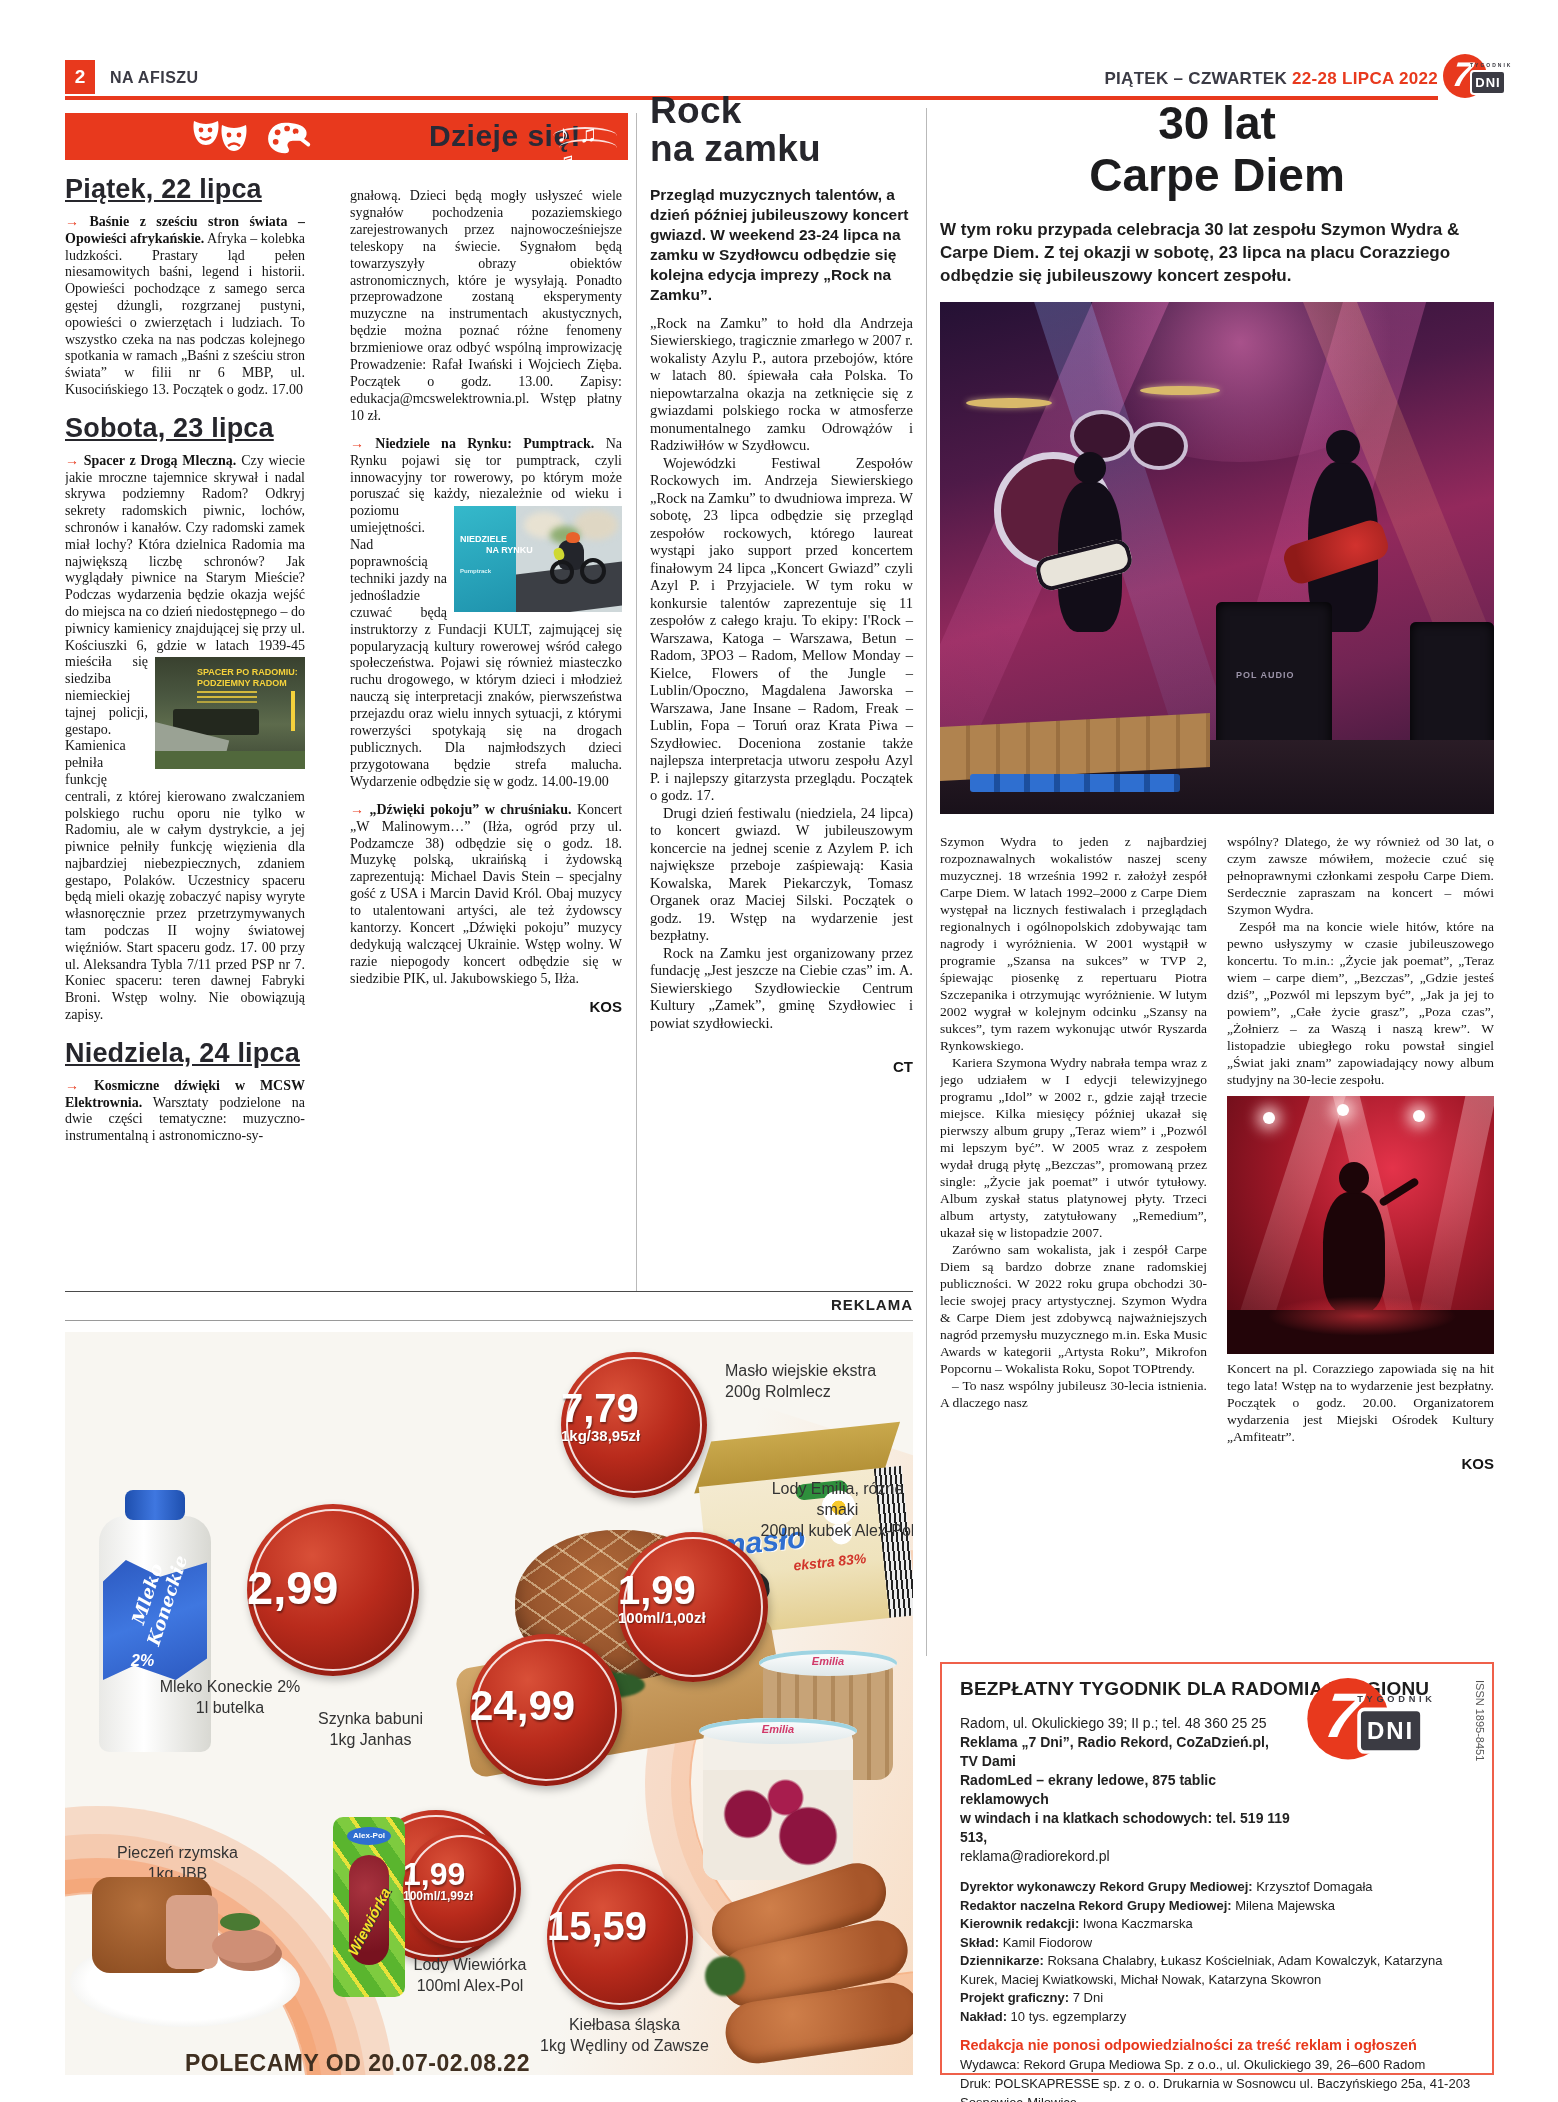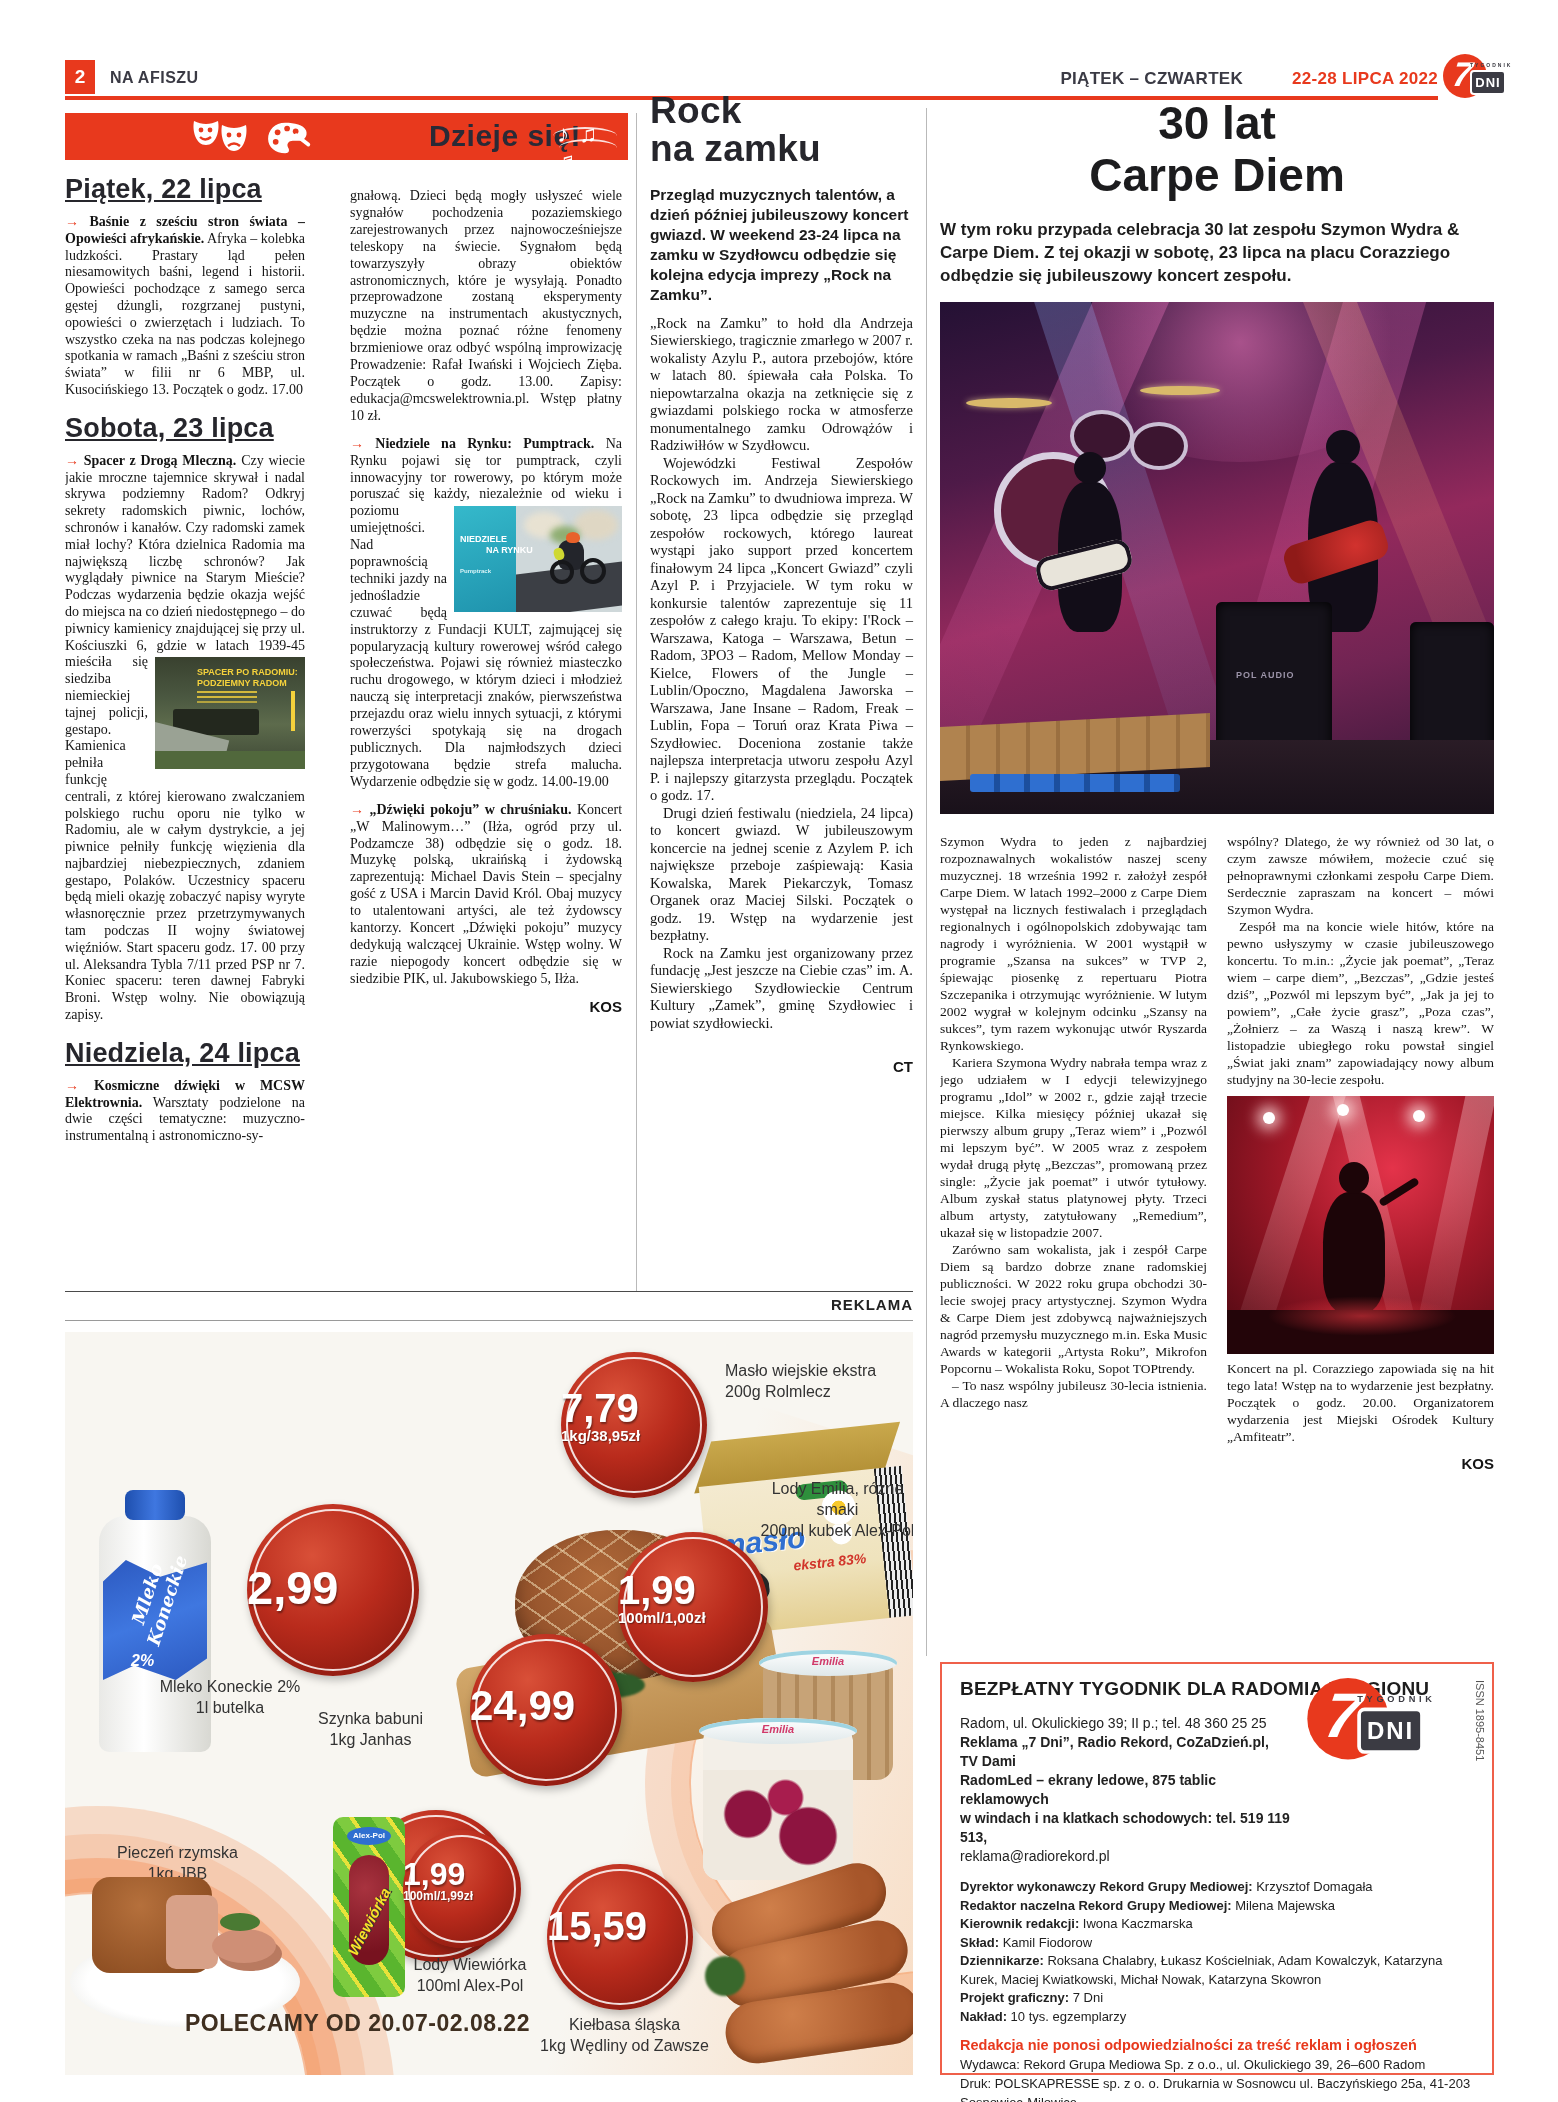--- a/index.html
+++ b/index.html
@@ -5,21 +5,21 @@
   html,body{margin:0;padding:0;}
   body{width:1558px;height:2102px;position:relative;background:#fff;overflow:hidden;
        font-family:"Liberation Serif",serif;color:#141414;}
   .abs{position:absolute;}
 
   
   .pagenum{left:65px;top:60px;width:30px;height:34px;background:#e8391d;color:#fff;
            font:bold 19px "Liberation Sans",sans-serif;text-align:center;line-height:34px;}
   .seclabel{left:110px;top:69px;font:bold 16px "Liberation Sans",sans-serif;color:#3a3a44;letter-spacing:.5px;}
   .datewrap{right:120px;top:69px;font:bold 17px "Liberation Sans",sans-serif;color:#3a3a44;letter-spacing:.3px;}
-  .datewrap .red{color:#e8391d;margin-left:44px;}
+  .datewrap .red{color:#e8391d;}
   .toprule{left:65px;top:96px;width:1373px;height:4px;background:#e8391d;}
 
   .logo7{width:62px;height:50px;}
   .logo7 .circ{position:absolute;left:0;top:0;width:44px;height:44px;border-radius:50%;background:#e8391d;}
   .logo7 .seven{position:absolute;left:10px;top:1px;color:#fff;font:bold italic 34px "Liberation Sans",sans-serif;transform:skewX(-8deg);}
   .logo7 .tyg{position:absolute;left:27px;top:8px;font:bold 5px "Liberation Sans",sans-serif;letter-spacing:2px;color:#3b3b43;}
   .logo7 .dni{position:absolute;left:27px;top:16px;width:32px;height:21px;background:#3b3b43;border-radius:4px;
               color:#fff;font:bold 13px "Liberation Sans",sans-serif;text-align:center;line-height:21px;letter-spacing:1px;border:2px solid #fff;}
 
   
@@ -204,21 +204,21 @@
   .wiew .brand{position:absolute;left:14px;top:10px;width:44px;height:18px;border-radius:50%;background:#2f6fd0;
                color:#fff;font:bold 8px/18px "Liberation Sans",sans-serif;text-align:center;}
 
   .sausage{position:absolute;left:640px;top:540px;width:205px;height:200px;}
   .sausage .s{position:absolute;border-radius:40px;background:radial-gradient(circle at 35% 30%,#cf7f4a,#a7562a 75%);box-shadow:inset 0 -6px 10px rgba(90,40,10,.5);}
   .sausage .p1{left:4px;top:10px;width:180px;height:58px;transform:rotate(-18deg);}
   .sausage .p2{left:14px;top:62px;width:190px;height:60px;transform:rotate(-12deg);}
   .sausage .p3{left:20px;top:120px;width:196px;height:62px;transform:rotate(-8deg);}
   .sausage .herb2{position:absolute;left:0px;top:84px;width:40px;height:40px;background:#39682c;border-radius:50%;filter:blur(1px);}
 
-  .polecamy{position:absolute;left:120px;top:678px;width:420px;font:bold 23px "Liberation Sans",sans-serif;color:#3f2f20;letter-spacing:.5px;}
+  .polecamy{position:absolute;left:120px;top:718px;width:420px;font:bold 23px "Liberation Sans",sans-serif;color:#3f2f20;letter-spacing:.5px;}
 </style>
 </head>
 <body>
 
 <div class="abs pagenum">2</div>
 <div class="abs seclabel">NA AFISZU</div>
 <div class="abs datewrap">
   <span>PIĄTEK – CZWARTEK </span><span class="red">22-28 LIPCA 2022</span>
 </div>
 <div class="abs toprule"></div>

